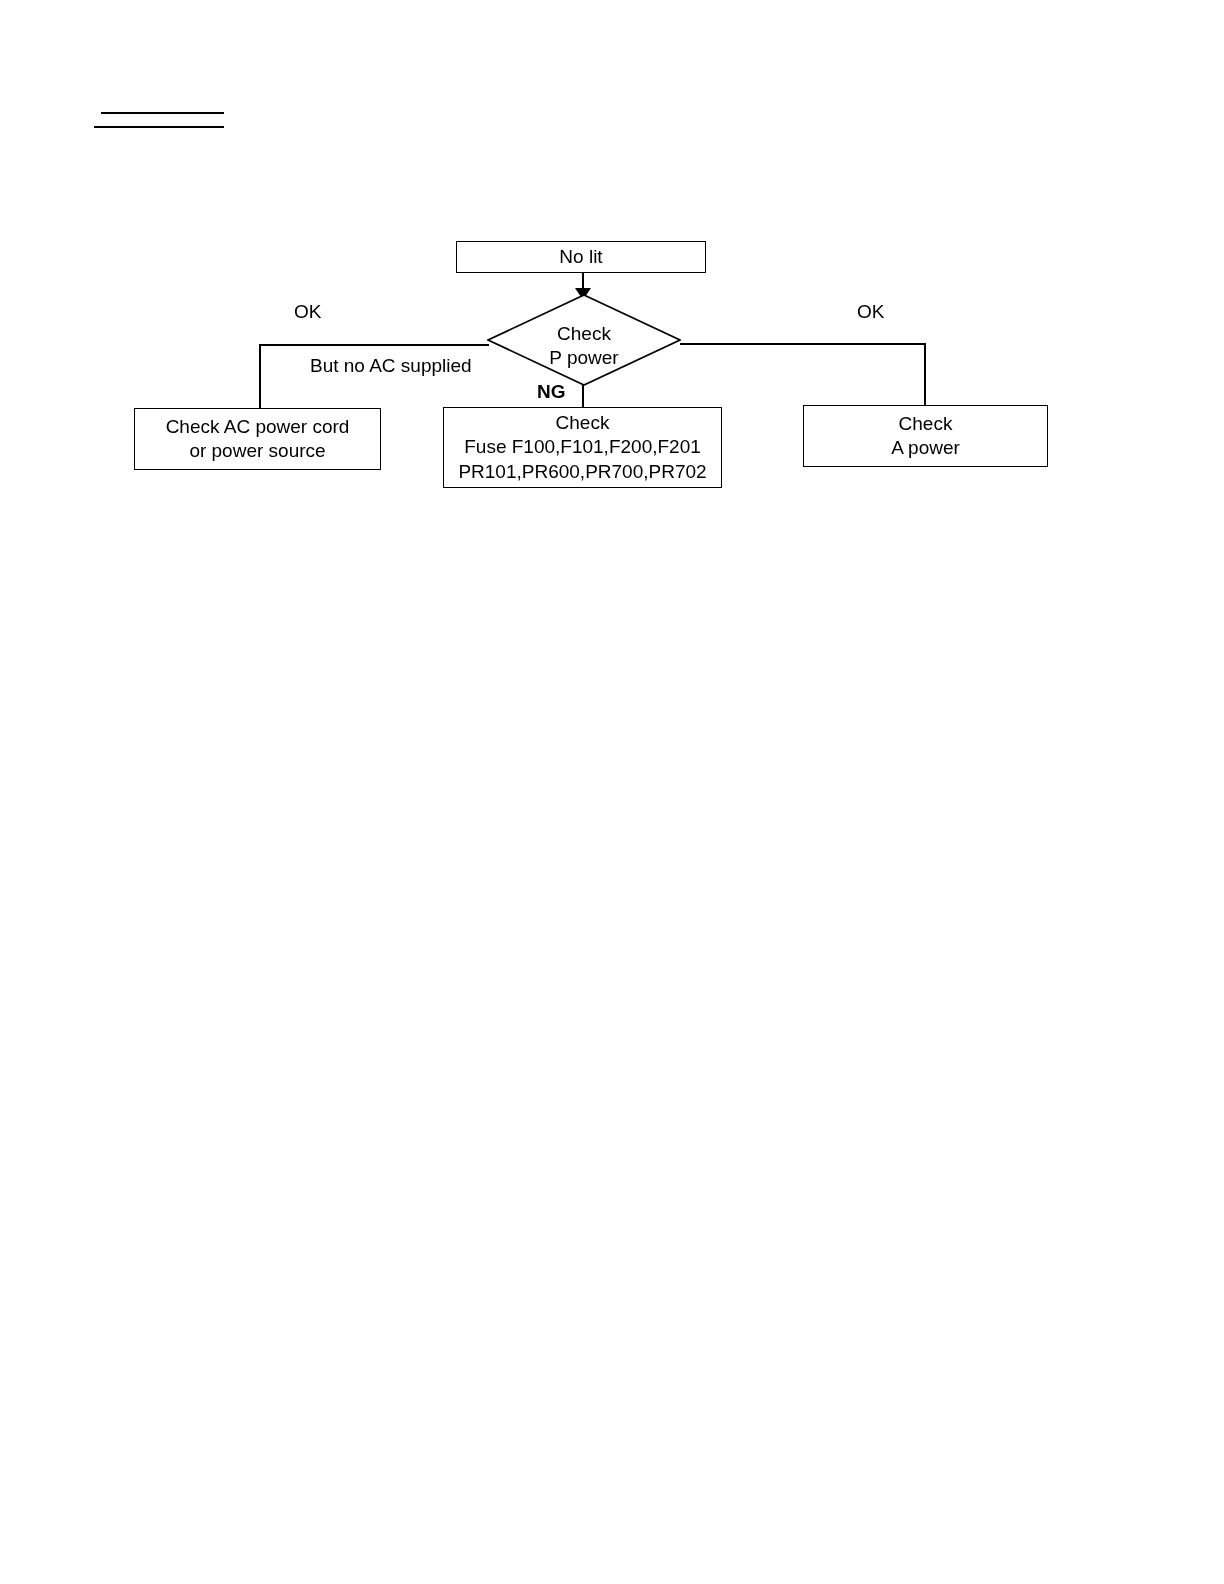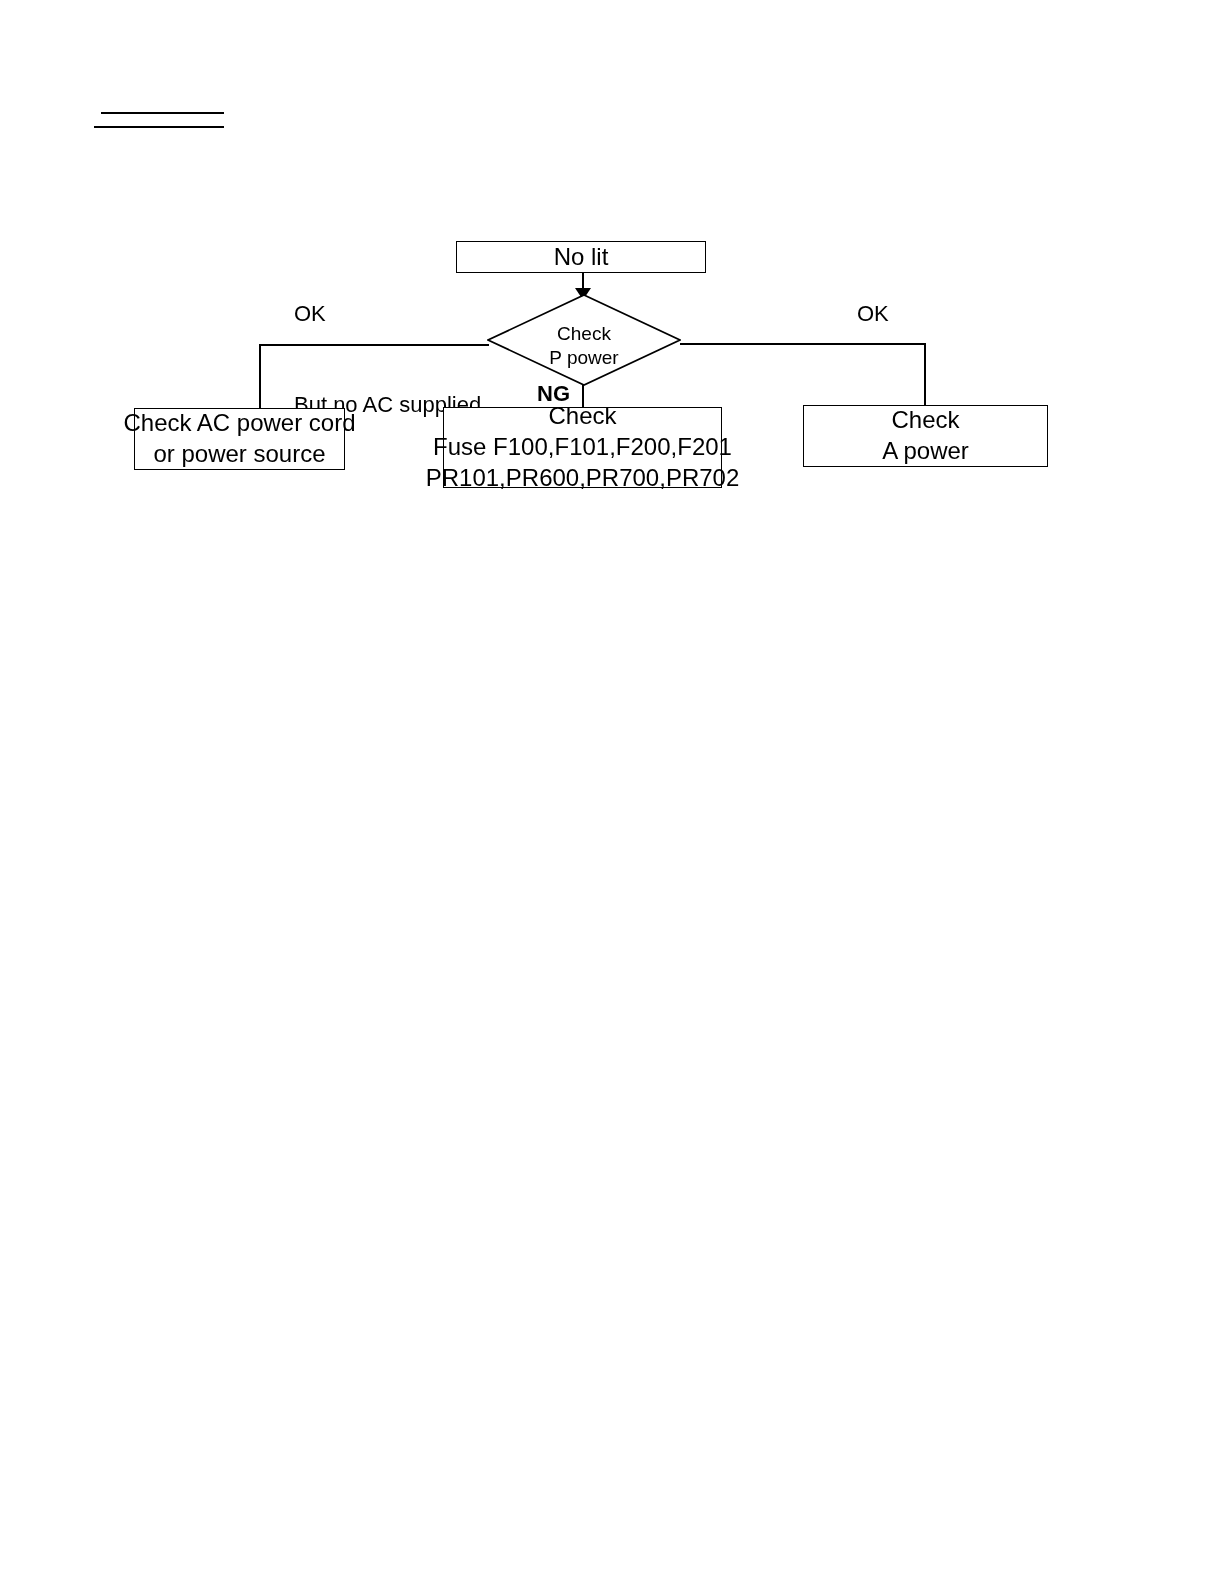--- a/index.html
+++ b/index.html
@@ -32,27 +32,27 @@
   .node-box {
     position: absolute;
     box-sizing: border-box;
     border: 1.6px solid #000000;
     background: #ffffff;
     display: flex;
     flex-direction: column;
     align-items: center;
     justify-content: center;
     line-height: 1.28;
-    font-size: 24px;
+    font-size: 19px;
     text-align: center;
     white-space: nowrap;
   }
 
   #box-no-lit      { left: 456px; top: 241px; width: 250px; height: 32px; }
-  #box-ac-power    { left: 134px; top: 408px; width: 211px; height: 62px; }
+  #box-ac-power    { left: 134px; top: 408px; width: 247px; height: 62px; }
   #box-fuse        { left: 443px; top: 407px; width: 279px; height: 81px; }
   #box-a-board     { left: 803px; top: 405px; width: 245px; height: 62px; }
 
   
   #diamond-wrap {
     position: absolute;
     left: 487px;
     top: 294px;
     width: 194px;
     height: 92px;
@@ -104,27 +104,27 @@
   
   #conn-right-h { left: 680px; top: 343px; width: 246px; }
   #conn-right-v { left: 924px; top: 343px; height: 63px; }
 
   
   #conn-ng-v    { left: 582px; top: 385px; height: 23px; }
 
   
   .label {
     position: absolute;
-    font-size: 22px;
+    font-size: 19px;
     line-height: 1.2;
     white-space: nowrap;
   }
   #label-ok-left     { left: 294px; top: 301px; }
   #label-ok-right    { left: 857px; top: 301px; }
-  #label-but-no-ac   { left: 294px; top: 355px; margin-top: 37px; }
+  #label-but-no-ac   { left: 310px; top: 355px; }
   #label-ng          { left: 537px; top: 381px; font-weight: bold; }
 </style>
 </head>
 <body>
 
 <div id="page">
 
   <div id="rule-1" class="rule"></div>
   <div id="rule-2" class="rule"></div>
 

